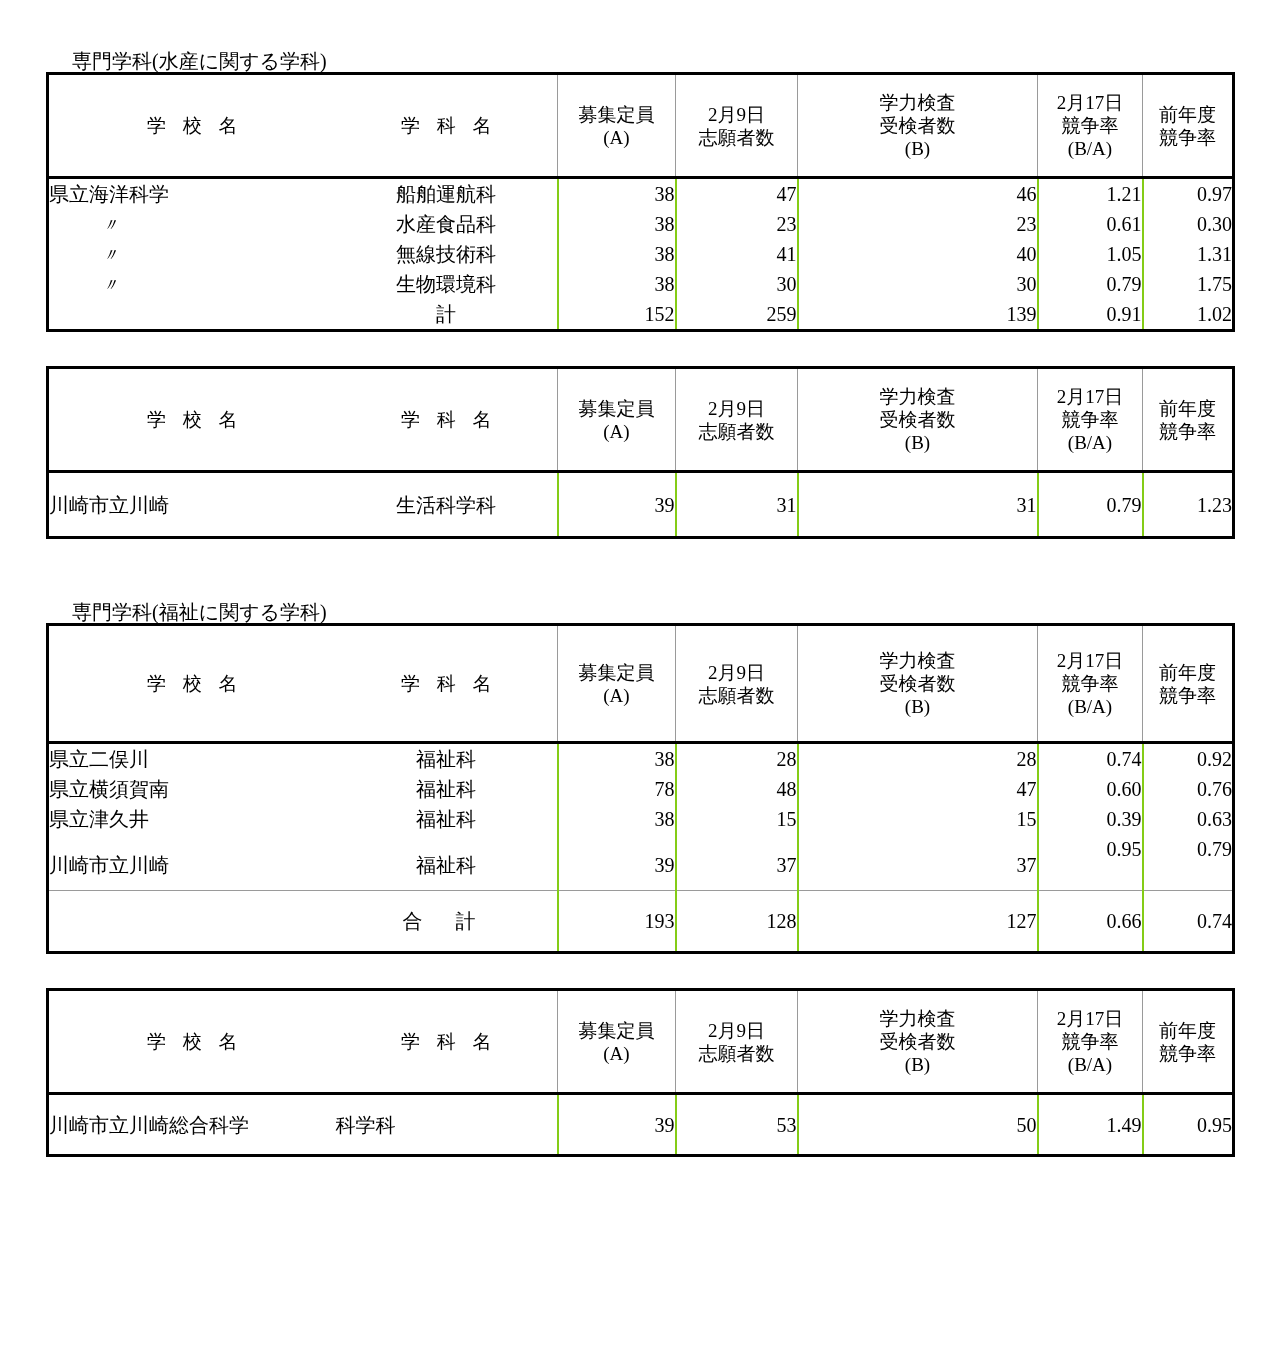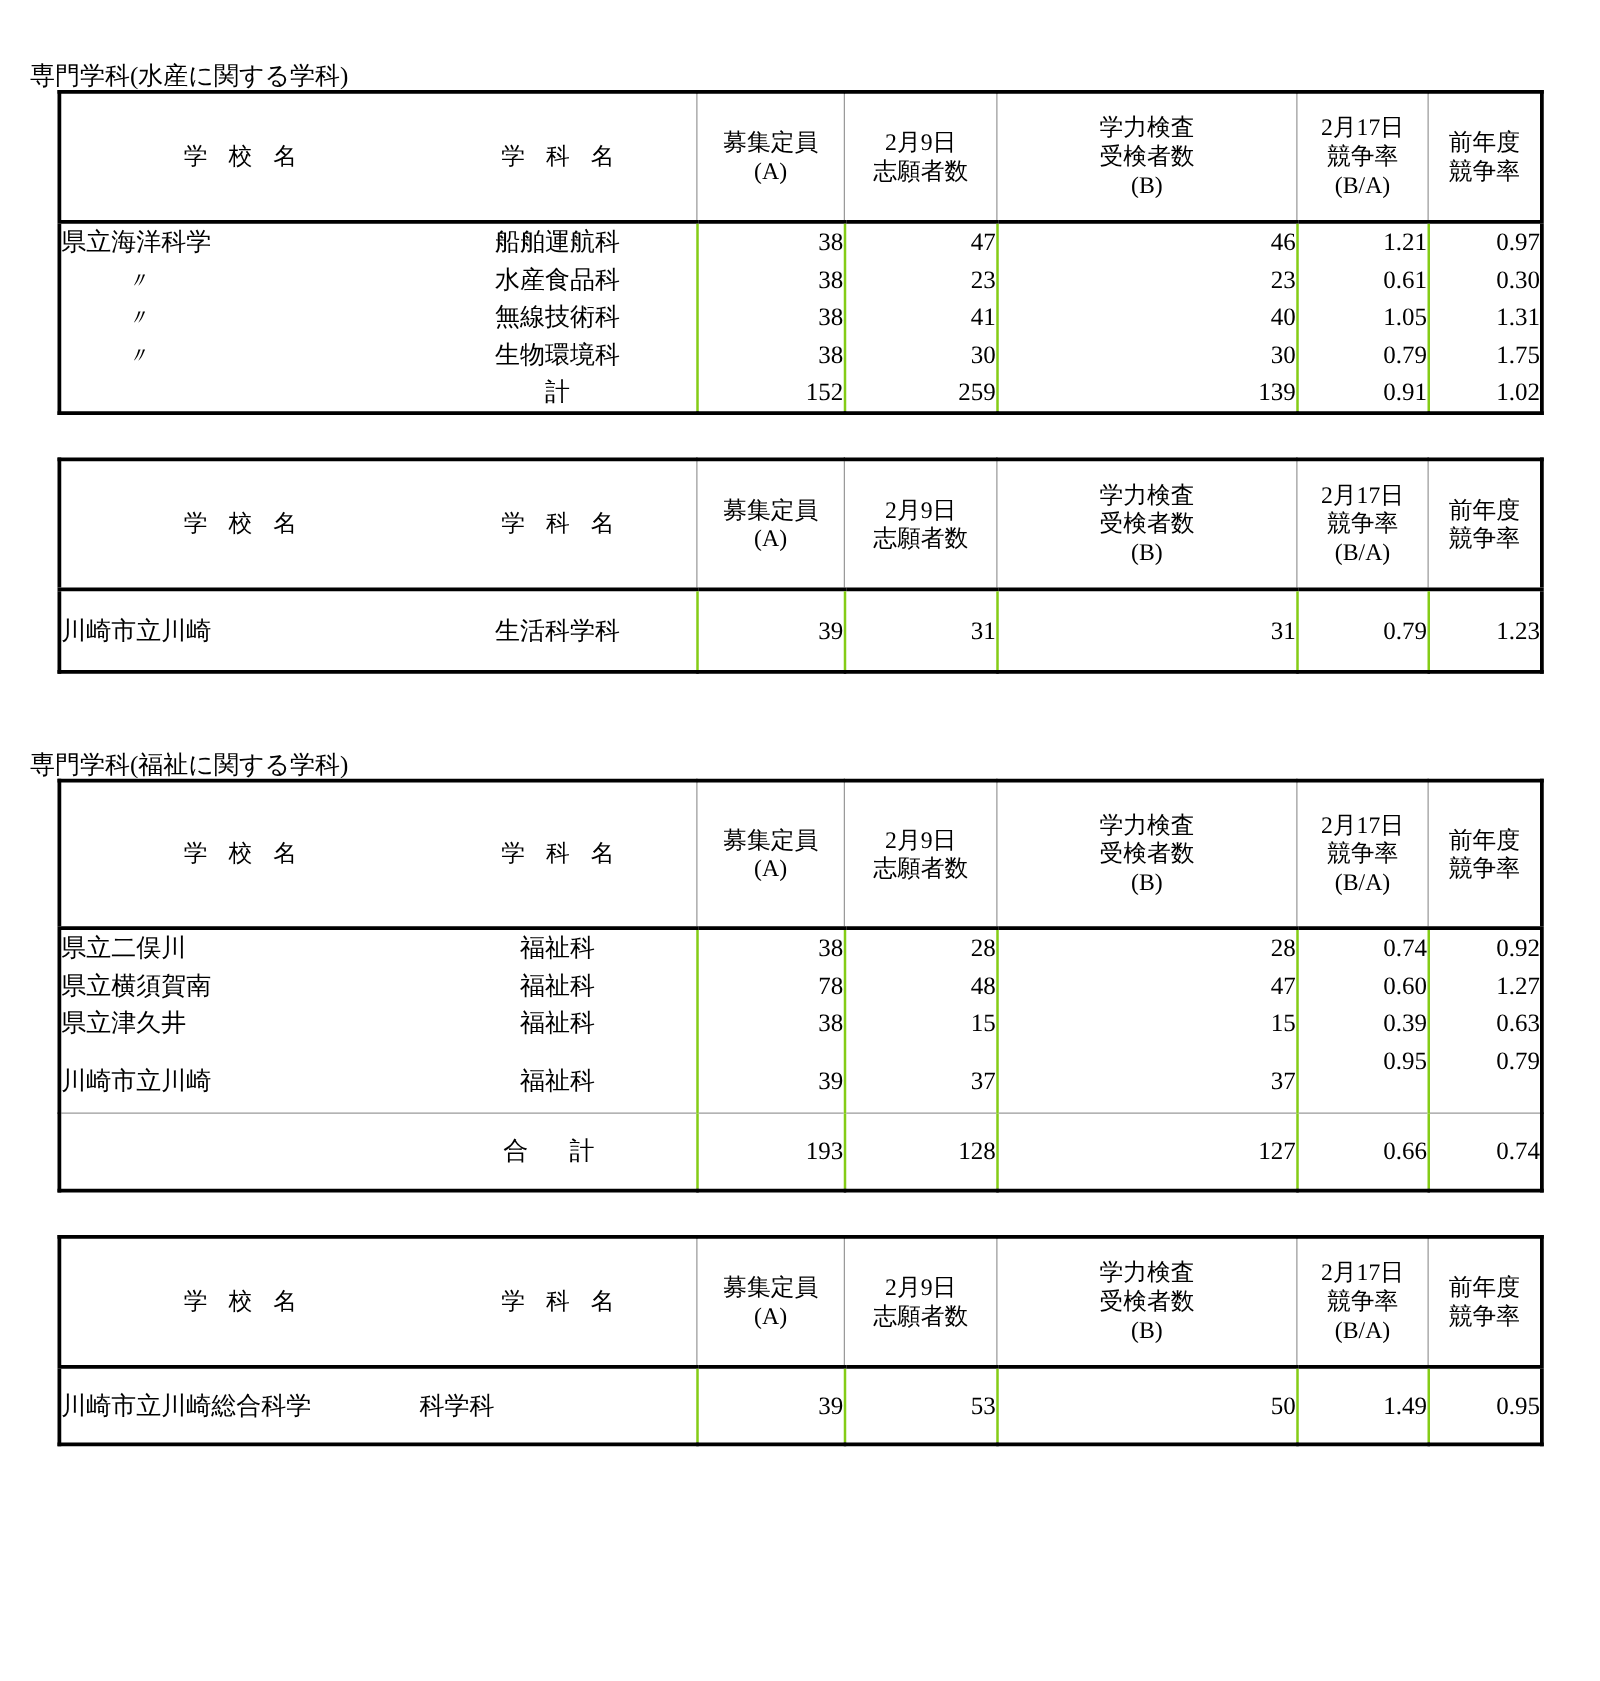--- a/index.html
+++ b/index.html
@@ -15,21 +15,21 @@
     overflow: hidden;
   }
 
   .page { padding: 0; }
 
   .block { margin: 0; }
 
   .block-title {
     font-size: 20px;
     line-height: 22px;
-    padding-left: 24px;
+    padding-left: 72px;
     white-space: nowrap;
   }
 
   table.stat {
     border-collapse: collapse;
     table-layout: fixed;
     margin-left: 46px;
     border-top: 3px solid #000;
     border-bottom: 3px solid #000;
     border-left: 3px solid #000;
@@ -379,21 +379,21 @@
               <div>0.74</div>
               <div>0.60</div>
               <div>0.39</div>
               <div>0.95</div>
               <div style="height:16px"></div>
             </span>
           </td>
           <td class="cell-num-prev pad-top" style="padding-bottom:10px">
             <span class="stack">
               <div>0.92</div>
-              <div>1.27</div>
+              <div>0.76</div>
               <div>0.63</div>
               <div>0.79</div>
               <div style="height:16px"></div>
             </span>
           </td>
         </tr>
         <tr style="height:62px">
           <td class="first rowline-top"></td>
           <td class="nolinesep rowline-top sum-label">合 計</td>
           <td class="rowline-top cell-num-r">193</td>

